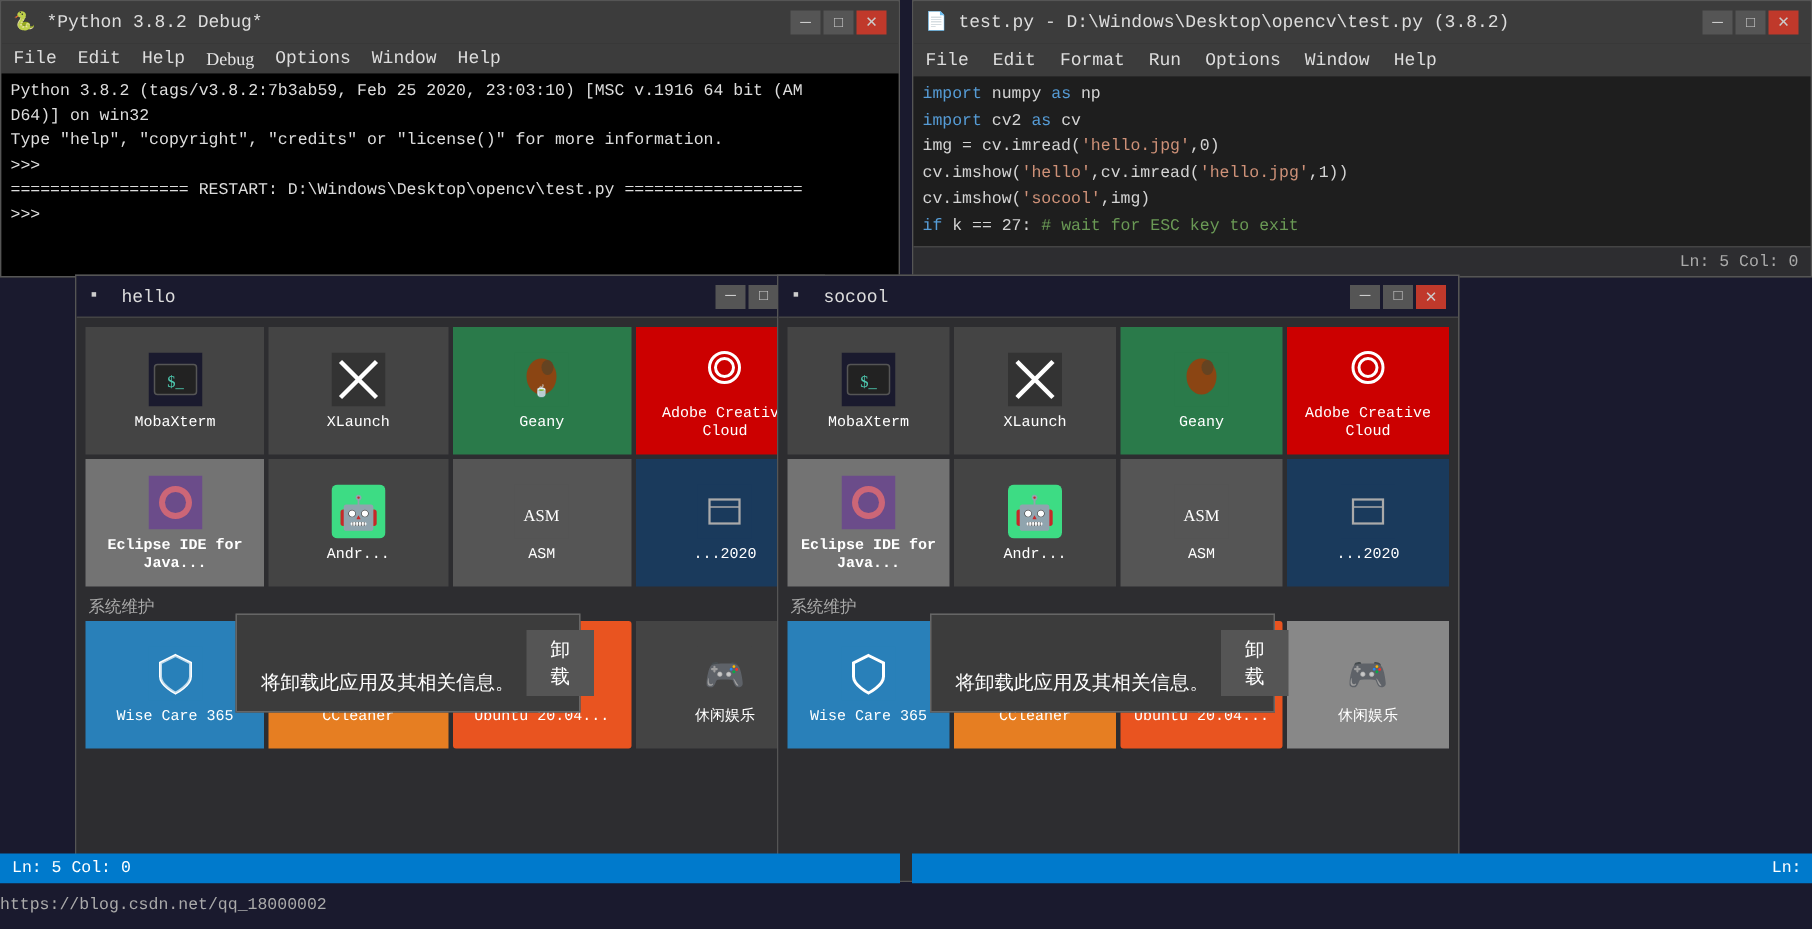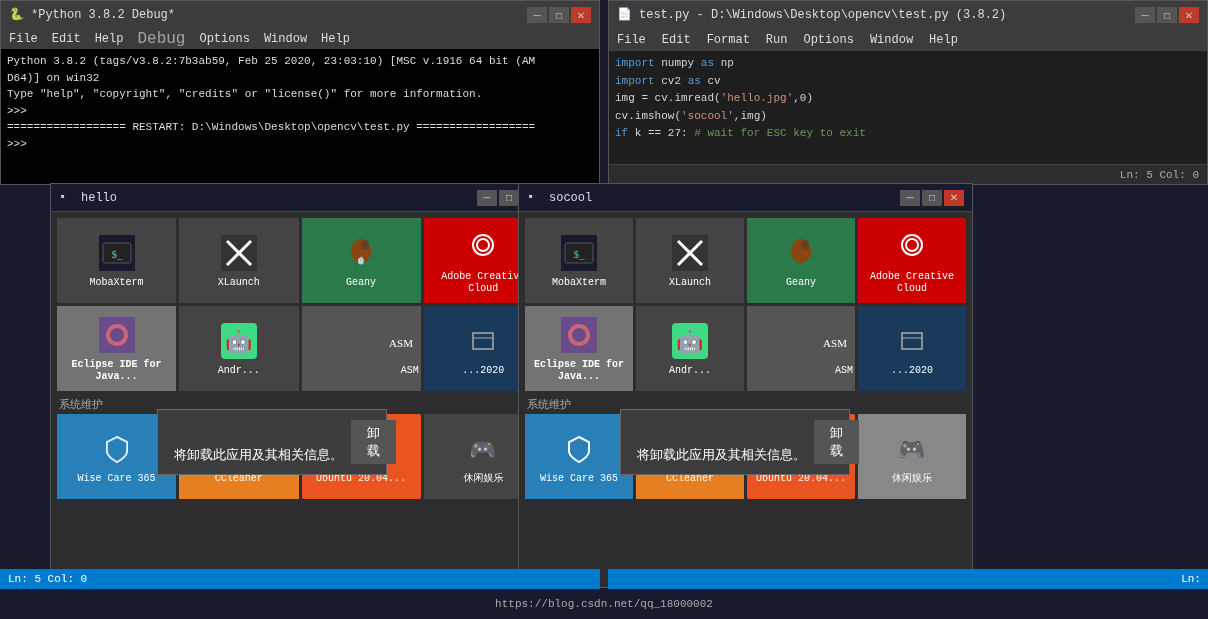--- a/index.html
+++ b/index.html
@@ -15,21 +15,21 @@
     
     .taskbar {
       position: absolute;
       bottom: 0;
       left: 0;
       width: 100%;
       height: 30px;
       background: #1a1a2e;
       display: flex;
       align-items: center;
-      justify-content: center;
+      justify-content: flex-start;
       z-index: 100;
     }
     .taskbar-right {
       color: #aaa;
       font-size: 11px;
     }
 
     
     .window {
       position: absolute;
@@ -154,21 +154,21 @@
       position: relative;
       overflow: hidden;
     }
     .app-tile.dark { background: #444; }
     .app-tile.purple { background: #737373; font-weight: bold; }
     .app-tile.orange { background: #e67e22; }
     .app-tile.blue2 { background: #2980b9; }
     .app-tile.ubuntu { background: #e95420; border-radius: 2px; }
     .app-tile.adobe { background: #cc0000; }
     .app-tile.darkblue { background: #1a3a5c; }
-    .app-tile.gray { background: #555; align-items: flex-end; }
+    .app-tile.gray { background: #555; }
 
     .app-icon {
       width: 40px;
       height: 40px;
       display: flex;
       align-items: center;
       justify-content: center;
       font-size: 28px;
       margin-bottom: 4px;
     }
@@ -235,21 +235,21 @@
     <div class="titlebar-controls">
       <button class="titlebar-btn minimize">─</button>
       <button class="titlebar-btn maximize">□</button>
       <button class="titlebar-btn close">✕</button>
     </div>
   </div>
   <div style="height:20px;background:#3c3c3c;display:flex;align-items:center;padding:0 8px;gap:14px;flex-shrink:0;">
     <span style="font-size:12px;color:#ddd;">File</span>
     <span style="font-size:12px;color:#ddd;">Edit</span>
     <span style="font-size:12px;color:#ddd;">Help</span>
-    <span style="font-size:16px;color:#a3a3a3;">Debug</span>
+    <span style="font-size:12px;color:#e5e5e5;font-family:Liberation Serif, serif;">Debug</span>
     <span style="font-size:12px;color:#ddd;">Options</span>
     <span style="font-size:12px;color:#ddd;">Window</span>
     <span style="font-size:12px;color:#ddd;">Help</span>
   </div>
   <div class="shell-content">
     <span class="code-line">Python 3.8.2 (tags/v3.8.2:7b3ab59, Feb 25 2020, 23:03:10) [MSC v.1916 64 bit (AM</span>
     <span class="code-line">D64)] on win32</span>
     <span class="code-line">Type "help", "copyright", "credits" or "license()" for more information.</span>
     <span class="code-line">&gt;&gt;&gt;</span>
     <span class="code-line">================== RESTART: D:\Windows\Desktop\opencv\test.py ==================</span>
@@ -273,20 +273,21 @@
     <span class="editor-menu-item">Format</span>
     <span class="editor-menu-item">Run</span>
     <span class="editor-menu-item">Options</span>
     <span class="editor-menu-item">Window</span>
     <span class="editor-menu-item">Help</span>
   </div>
   <div class="editor-content">
     <span class="code-line code-import"><span style="color:#569cd6">import</span> numpy <span style="color:#569cd6">as</span> np</span>
     <span class="code-line code-import"><span style="color:#569cd6">import</span> cv2 <span style="color:#569cd6">as</span> cv</span>
     <span class="code-line">img = cv.imread(<span style="color:#ce9178">'hello.jpg'</span>,0)</span>
+    <span class="code-line">cv.imshow(<span style="color:#ce9178">'hello'</span>,cv.imread(<span style="color:#ce9178">'hello.jpg'</span>,1))</span>
     <span class="code-line">cv.imshow(<span style="color:#ce9178">'socool'</span>,img)</span>
     <span class="code-line"><span style="color:#569cd6">if</span> k == 27: <span style="color:#6a9955"> # wait for ESC key to exit</span></span>
 
   </div>
   <div class="status-bar dark">
     <span>Ln: 5  Col: 0</span>
   </div>
 </div>
 
 <div class="window start-hello" style="position:absolute;left:50px;top:183px;width:500px;height:405px;">

